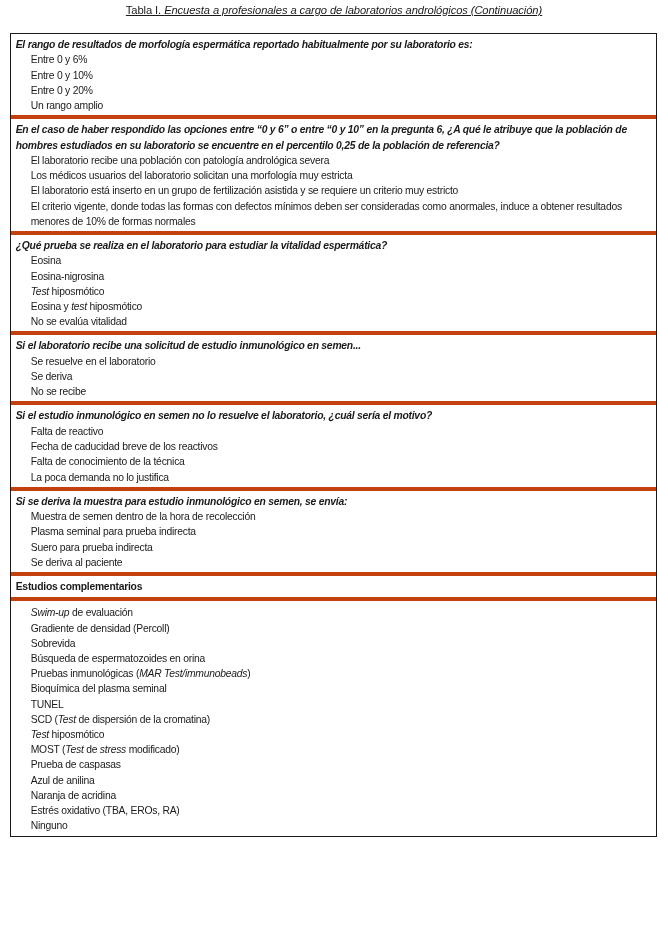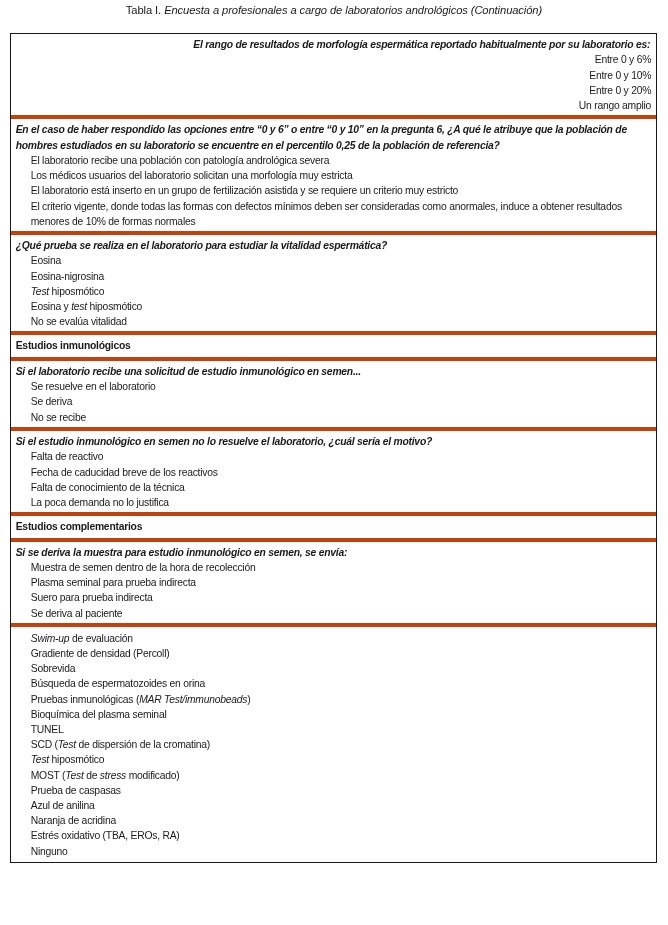--- a/index.html
+++ b/index.html
@@ -3,29 +3,29 @@
 <meta charset="utf-8">
 <style>
   html, body { margin: 0; padding: 0; background: #ffffff; }
   body {
     width: 668px; height: 925px; position: relative; overflow: hidden;
     font-family: "Liberation Sans Narrow", "Liberation Sans", sans-serif;
     color: #1a1a1a;
   }
   .caption {
     position: absolute; left: 0; top: 4px; width: 668px;
-    text-align: center; font-size: 11.2px; letter-spacing: -0.1px;
+    text-align: center; font-size: 11.2px; letter-spacing: -0.1px; text-decoration: underline;
   }
   .caption .it { font-style: italic; }
   .table {
     position: absolute; left: 10px; top: 33px; width: 647px;
     border: 1.3px solid #1a1a1a; box-sizing: border-box;
   }
   .block { border-top: 4px solid #c2410c; padding: 1px 0 2px 0; }
-  .block:first-child { border-top: none; text-align: right; }
+  .block:first-child { border-top: none; }
   .q {
     font-size: 11px; font-weight: bold; font-style: italic;
     padding: 2px 6px 0 5px; line-height: 15.4px; letter-spacing: -0.25px;
     transform: scaleX(0.94); transform-origin: left;
     width: 675px;
   }
   .sec {
     font-size: 11px; font-weight: bold; padding: 2px 5px 1px 5px;
     line-height: 15.4px; letter-spacing: -0.25px;
     transform: scaleX(0.94); transform-origin: left;
@@ -67,50 +67,47 @@
 
   <div class="block">
     <div class="q">¿Qué prueba se realiza en el laboratorio para estudiar la vitalidad espermática?</div>
     <div class="opt">Eosina</div>
     <div class="opt">Eosina-nigrosina</div>
     <div class="opt"><span class="it">Test</span><span> hiposmótico</span></div>
     <div class="opt"><span>Eosina y </span><span class="it">test</span><span> hiposmótico</span></div>
     <div class="opt">No se evalúa vitalidad</div>
   </div>
 
-  <div class="block">
-    <div class="sec">Estudios inmunológicos</div>
-  </div>
 
 
   <div class="block">
     <div class="q">Si el laboratorio recibe una solicitud de estudio inmunológico en semen...</div>
     <div class="opt">Se resuelve en el laboratorio</div>
     <div class="opt">Se deriva</div>
     <div class="opt">No se recibe</div>
   </div>
 
   <div class="block">
     <div class="q">Si el estudio inmunológico en semen no lo resuelve el laboratorio, ¿cuál sería el motivo?</div>
     <div class="opt">Falta de reactivo</div>
     <div class="opt">Fecha de caducidad breve de los reactivos</div>
     <div class="opt">Falta de conocimiento de la técnica</div>
     <div class="opt">La poca demanda no lo justifica</div>
   </div>
 
   <div class="block">
-    <div class="sec">Estudios complementarios</div>
-  </div>
-
-  <div class="block">
     <div class="q">Si se deriva la muestra para estudio inmunológico en semen, se envía:</div>
     <div class="opt">Muestra de semen dentro de la hora de recolección</div>
     <div class="opt">Plasma seminal para prueba indirecta</div>
     <div class="opt">Suero para prueba indirecta</div>
     <div class="opt">Se deriva al paciente</div>
+  </div>
+
+  <div class="block">
+    <div class="sec">Estudios complementarios</div>
   </div>
 
   <div class="block opts-only">
     <div class="opt"><span class="it">Swim-up</span><span> de evaluación</span></div>
     <div class="opt">Gradiente de densidad (Percoll)</div>
     <div class="opt">Sobrevida</div>
     <div class="opt">Búsqueda de espermatozoides en orina</div>
     <div class="opt"><span>Pruebas inmunológicas (</span><span class="it">MAR Test/immunobeads</span><span>)</span></div>
     <div class="opt">Bioquímica del plasma seminal</div>
     <div class="opt">TUNEL</div>

